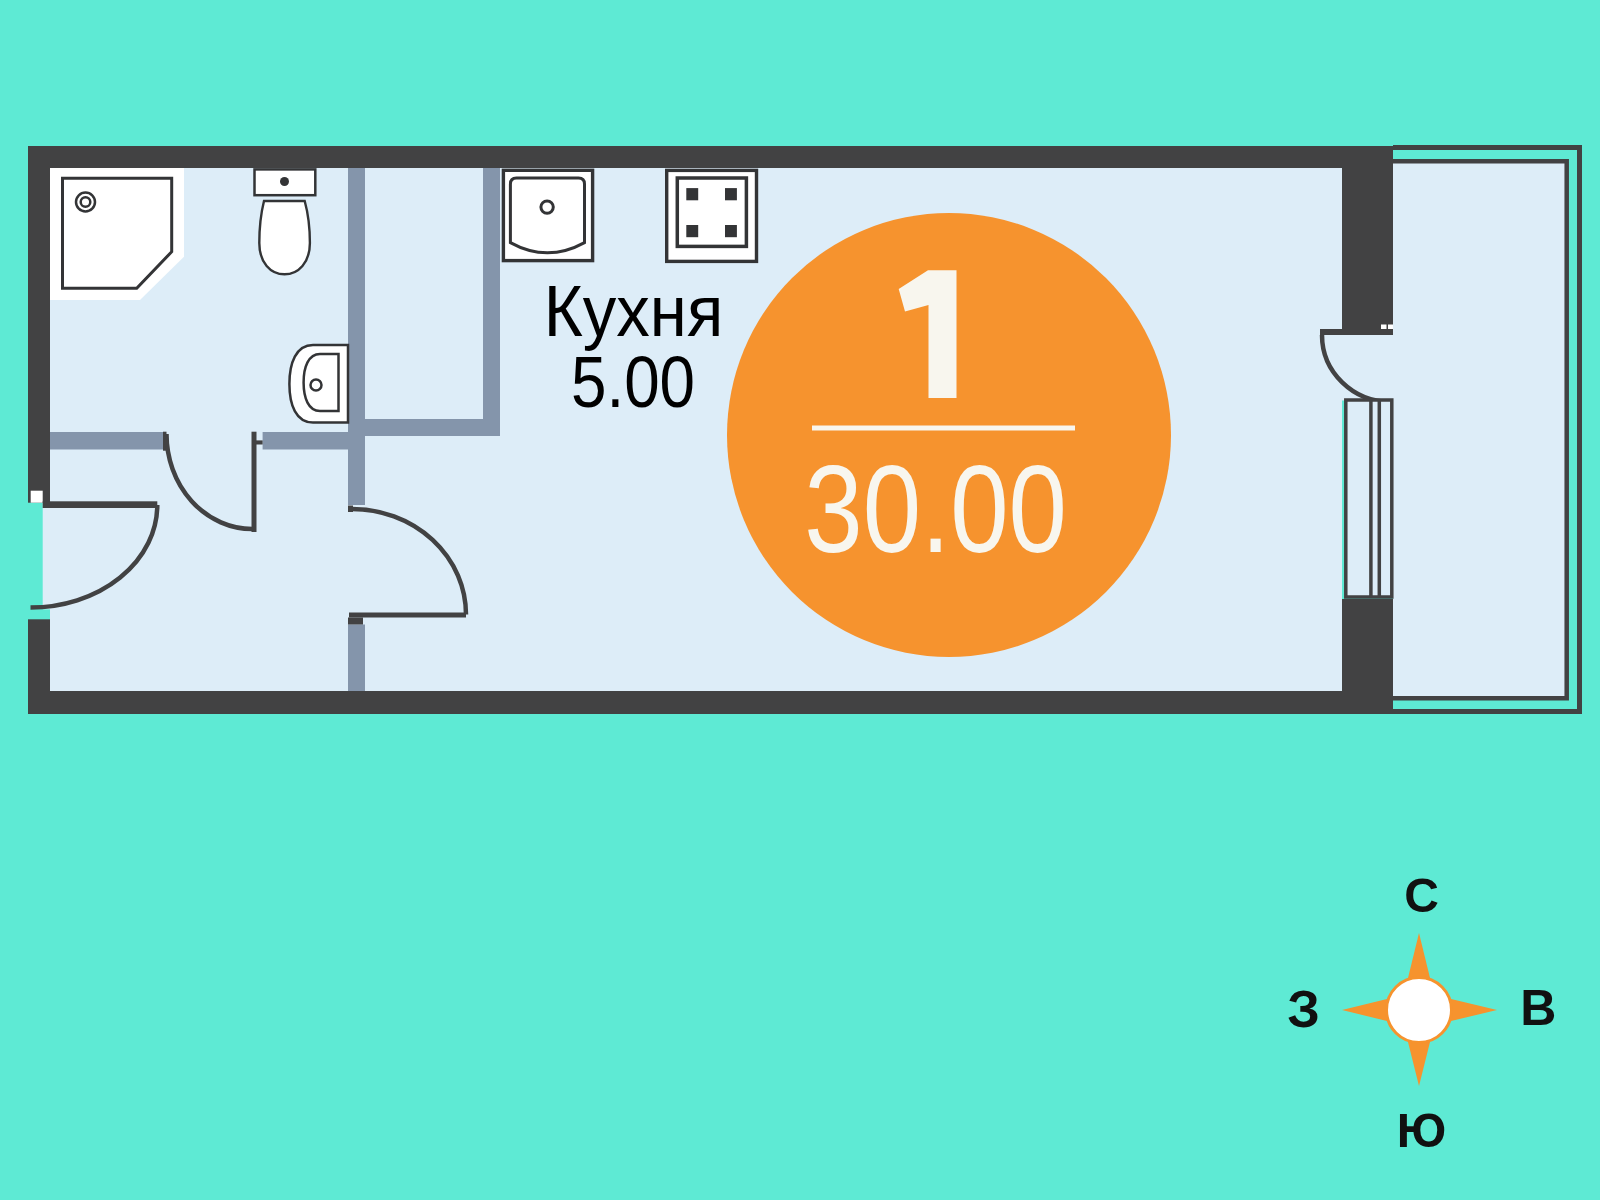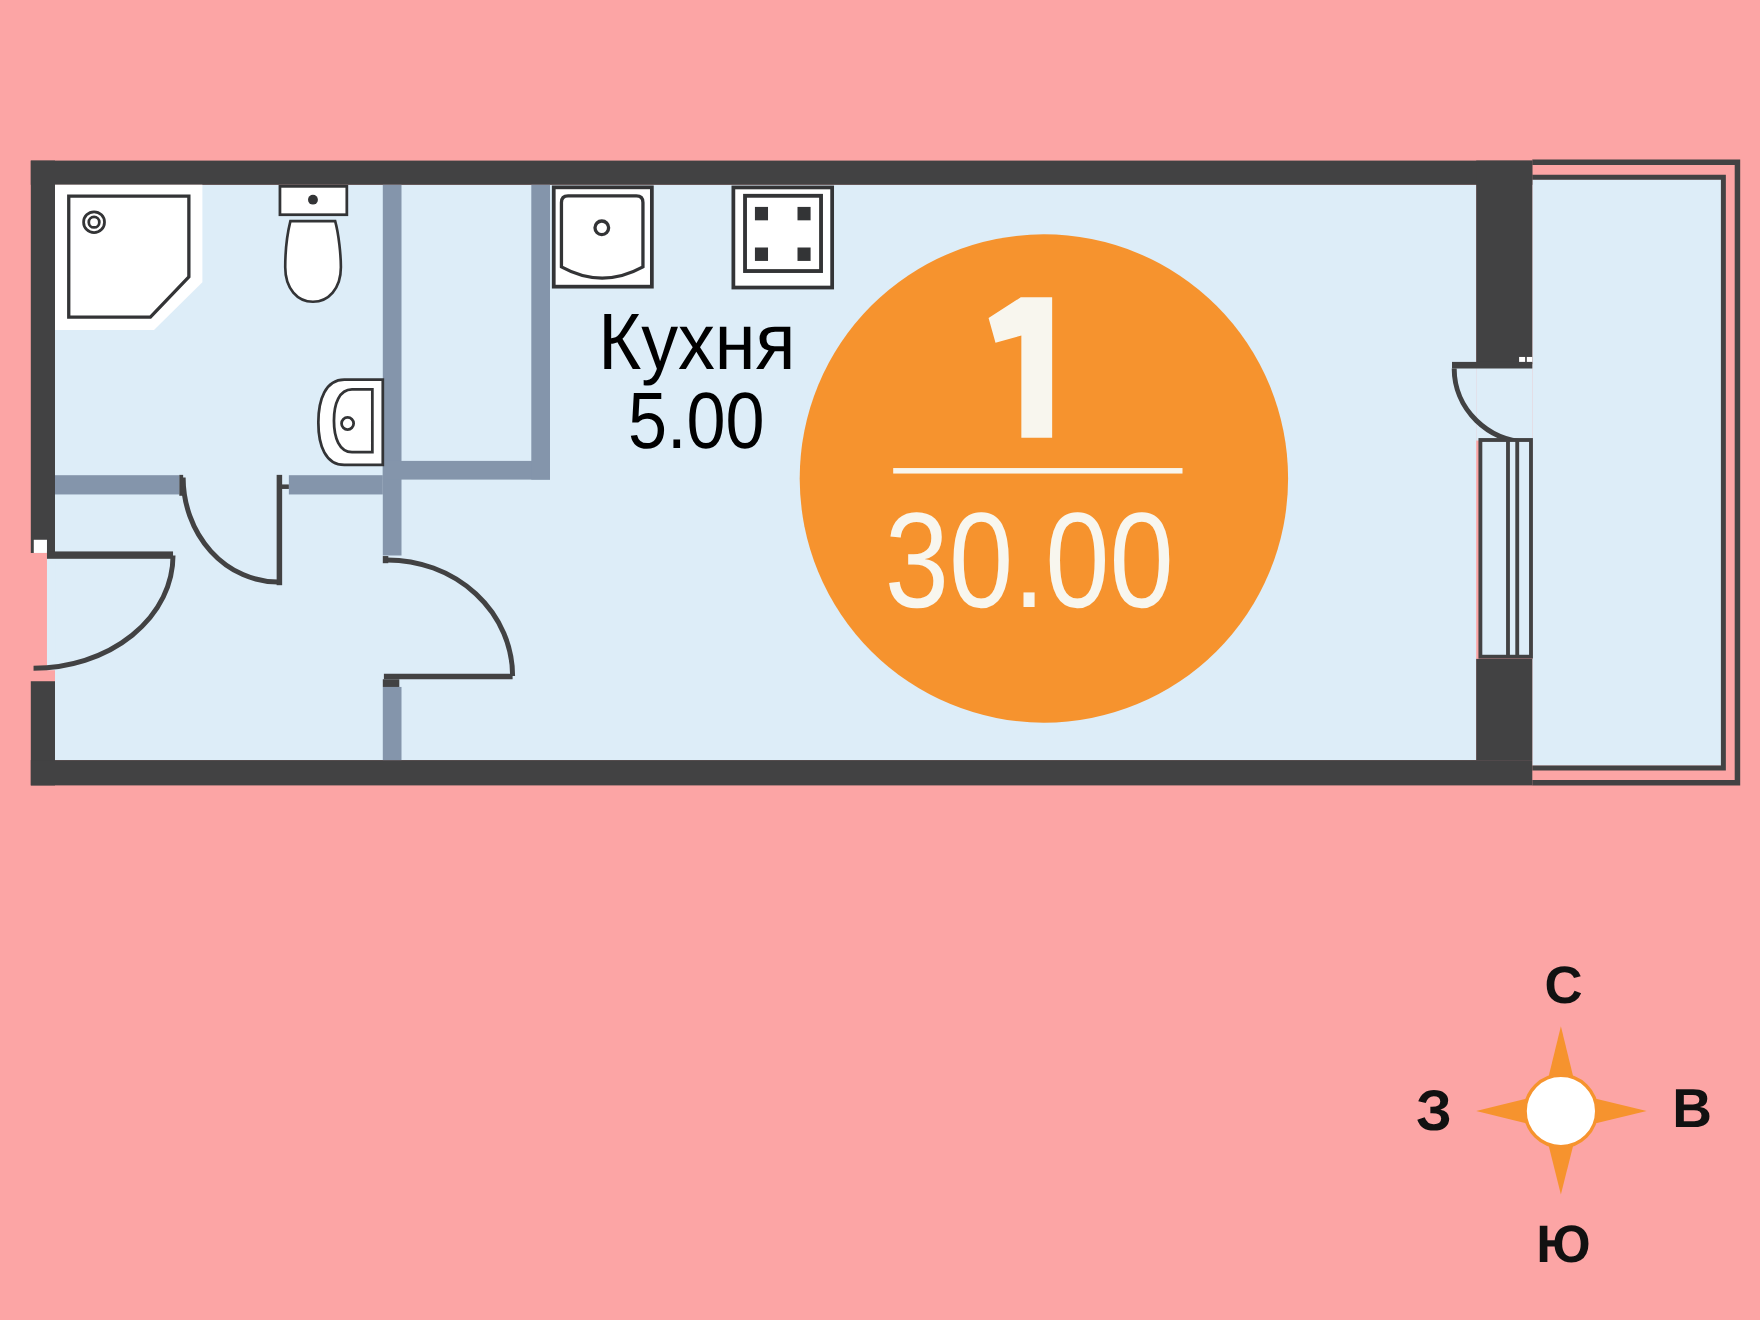--- a/index.html
+++ b/index.html
@@ -1,16 +1,16 @@
 <!DOCTYPE html>
 <html><head>
 <meta charset="utf-8">
 <style>
   html,body{margin:0;padding:0;background:#ffffff;}
-  #page{position:relative;width:1600px;height:1200px;background:#fca5a5;overflow:hidden;
+  #page{position:relative;width:1600px;height:1200px;background:#5eead4;overflow:hidden;
         font-family:"Liberation Sans", sans-serif;}
   svg text{font-family:"Liberation Sans", sans-serif;}
 </style>
 </head>
 <body>
 <div id="page">
 <svg width="1600" height="1200" viewBox="0 0 1600 1200" xmlns="http://www.w3.org/2000/svg">
 
   <rect x="50" y="168" width="1292" height="523" fill="#ddedf8"></rect>
 

